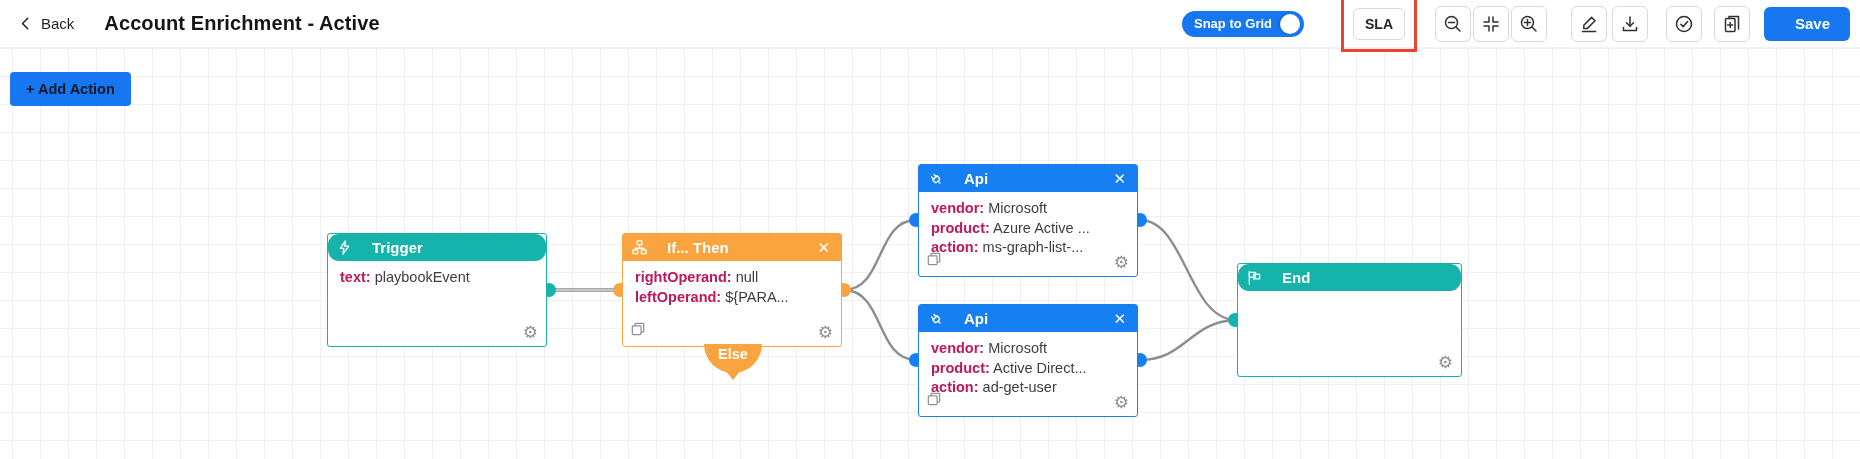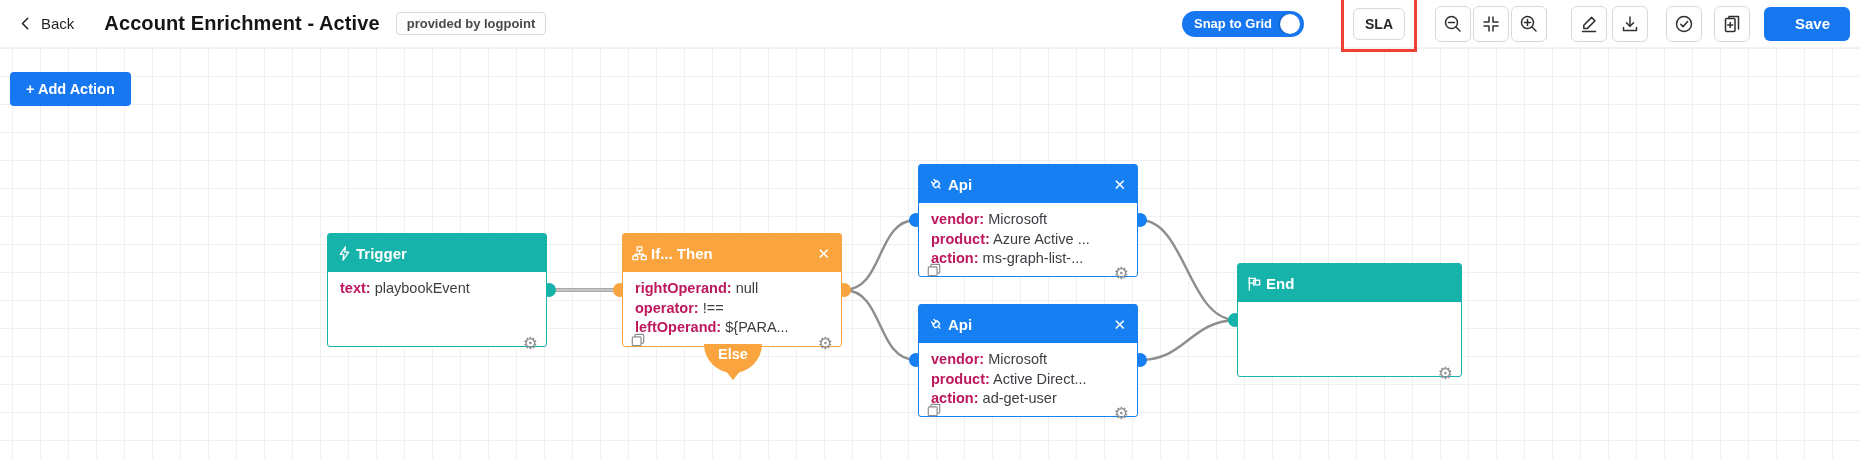--- a/index.html
+++ b/index.html
@@ -37,34 +37,34 @@
     border-radius:6px; height:34px; min-width:86px; padding:0 20px; font-size:15px; font-weight:600;
     font-family:inherit; cursor:pointer;text-align:right; }
 
   
   .canvas { position:absolute; left:0; top:48px; width:1860px; height:411px; background:#fff;
     background-image:
       linear-gradient(to right, #f0f0f2 1px, transparent 1px),
       linear-gradient(to bottom, #f0f0f2 1px, transparent 1px);
     background-size:28px 28px; background-position:12px 0px; z-index:1; }
   .add-action { position:absolute; left:10px; top:72px; z-index:5; background:var(--primary,#1677f0);
-    color:#ffffff; border:none; border-radius:4px; height:34px; padding:0 16px; font-size:14.5px;
+    color:#0f172a; border:none; border-radius:4px; height:34px; padding:0 16px; font-size:14.5px;
     font-weight:600; font-family:inherit; cursor:pointer; }
 
   .edges { position:absolute; left:0; top:0; width:1860px; height:459px; z-index:2; pointer-events:none; }
   .edges path, .edges circle { pointer-events:auto; }
 
   
   .node { position:absolute; width:220px; height:114px; background:#fff; border-radius:3px; z-index:3; }
   .node.teal   { border:1.5px solid var(--teal,#16b3aa); }
   .node.orange { border:1.5px solid var(--orange,#f9a43f); }
   .node.blue   { border:1.5px solid var(--blue,#1680f2); }
-  .node-header { height:38px; display:flex; align-items:center; gap:4px; padding:0 9px;
+  .node-header { height:27px; display:flex; align-items:center; gap:20px; padding:0 9px;
     border-radius:1px 1px 0 0; }
-  .teal   .node-header { background:var(--teal,#16b3aa); }
+  .teal   .node-header { background:var(--teal,#16b3aa);border-radius:11px; }
   .orange .node-header { background:var(--orange,#f9a43f); }
   .blue   .node-header { background:var(--blue,#1680f2); }
   .node-header svg { stroke:#fff; fill:none; stroke-width:1.4; stroke-linecap:round; stroke-linejoin:round; flex:none; }
   .node-title { color:#fff; font-size:15px; font-weight:600; flex:1; white-space:nowrap; overflow:hidden; }
   .node-close { color:#fff; font-size:15px; font-weight:400; cursor:pointer; padding:0 2px; line-height:1; }
   .node-body { position:relative; padding:7px 12px 0 12px; height:calc(100% - 27px); }
   .node-line { font-size:14.5px; color:#3d3d43; line-height:19.5px; white-space:nowrap; overflow:hidden; }
   .node-line b { font-weight:700; color:#be185d; }
   .gear { position:absolute; right:8px; bottom:5px; font-size:17px; color:#8f8f8f; cursor:pointer; line-height:1; }
   .copy-ic { position:absolute; left:8px; bottom:6px; cursor:pointer; }
@@ -82,21 +82,20 @@
 <body style="--teal: #16b3aa; --orange: #f9a43f; --blue: #1680f2; --primary: #1677f0; --red: #ee4133; --edge: #8d8d8d;">
 
 <div class="topbar">
   <div class="back-btn">
     <svg width="15" height="15" viewBox="0 0 20 20">
       <polyline points="13,3 6,10 13,17" fill="none" stroke="#1f1f1f" stroke-width="2" stroke-linecap="round" stroke-linejoin="round"></polyline>
     </svg>
     <span>Back</span>
   </div>
   <div class="page-title">Account Enrichment - Active</div>
-  <div class="badge">provided by logpoint</div>
 
   <div class="spacer"></div>
 
   <div class="snap-pill">
     <span class="lbl">Snap to Grid</span>
     <span class="snap-knob"></span>
   </div>
 
   <div class="sla-annotation">
     <button class="sla-btn">SLA</button>
@@ -207,21 +206,20 @@
       <rect x="5.5" y="1" width="5" height="4"></rect>
         <rect x="1" y="10.5" width="5" height="4"></rect>
         <rect x="10" y="10.5" width="5" height="4"></rect>
       <path d="M8 5 V7.5 M3.5 10.5 V8.8 H12.5 V10.5"></path>
     </svg>
     <span class="node-title">If... Then</span>
     <span class="node-close">✕</span>
   </div>
   <div class="node-body">
     <div class="node-line"><b>rightOperand:</b> <span>null</span></div>
-    <div class="node-line"><b>operator:</b> <span>!==</span></div>
     <div class="node-line"><b>leftOperand:</b> <span>${PARA...</span></div>
     <span class="copy-ic">
       <svg width="14" height="14" viewBox="0 0 16 16">
           <rect x="4.5" y="1.5" width="10" height="10" rx="1"></rect>
           <rect x="1.5" y="4.5" width="10" height="10" rx="1" fill="#fff"></rect>
         </svg>
     </span>
     <span class="gear">⚙</span>
   </div>
 </div>

